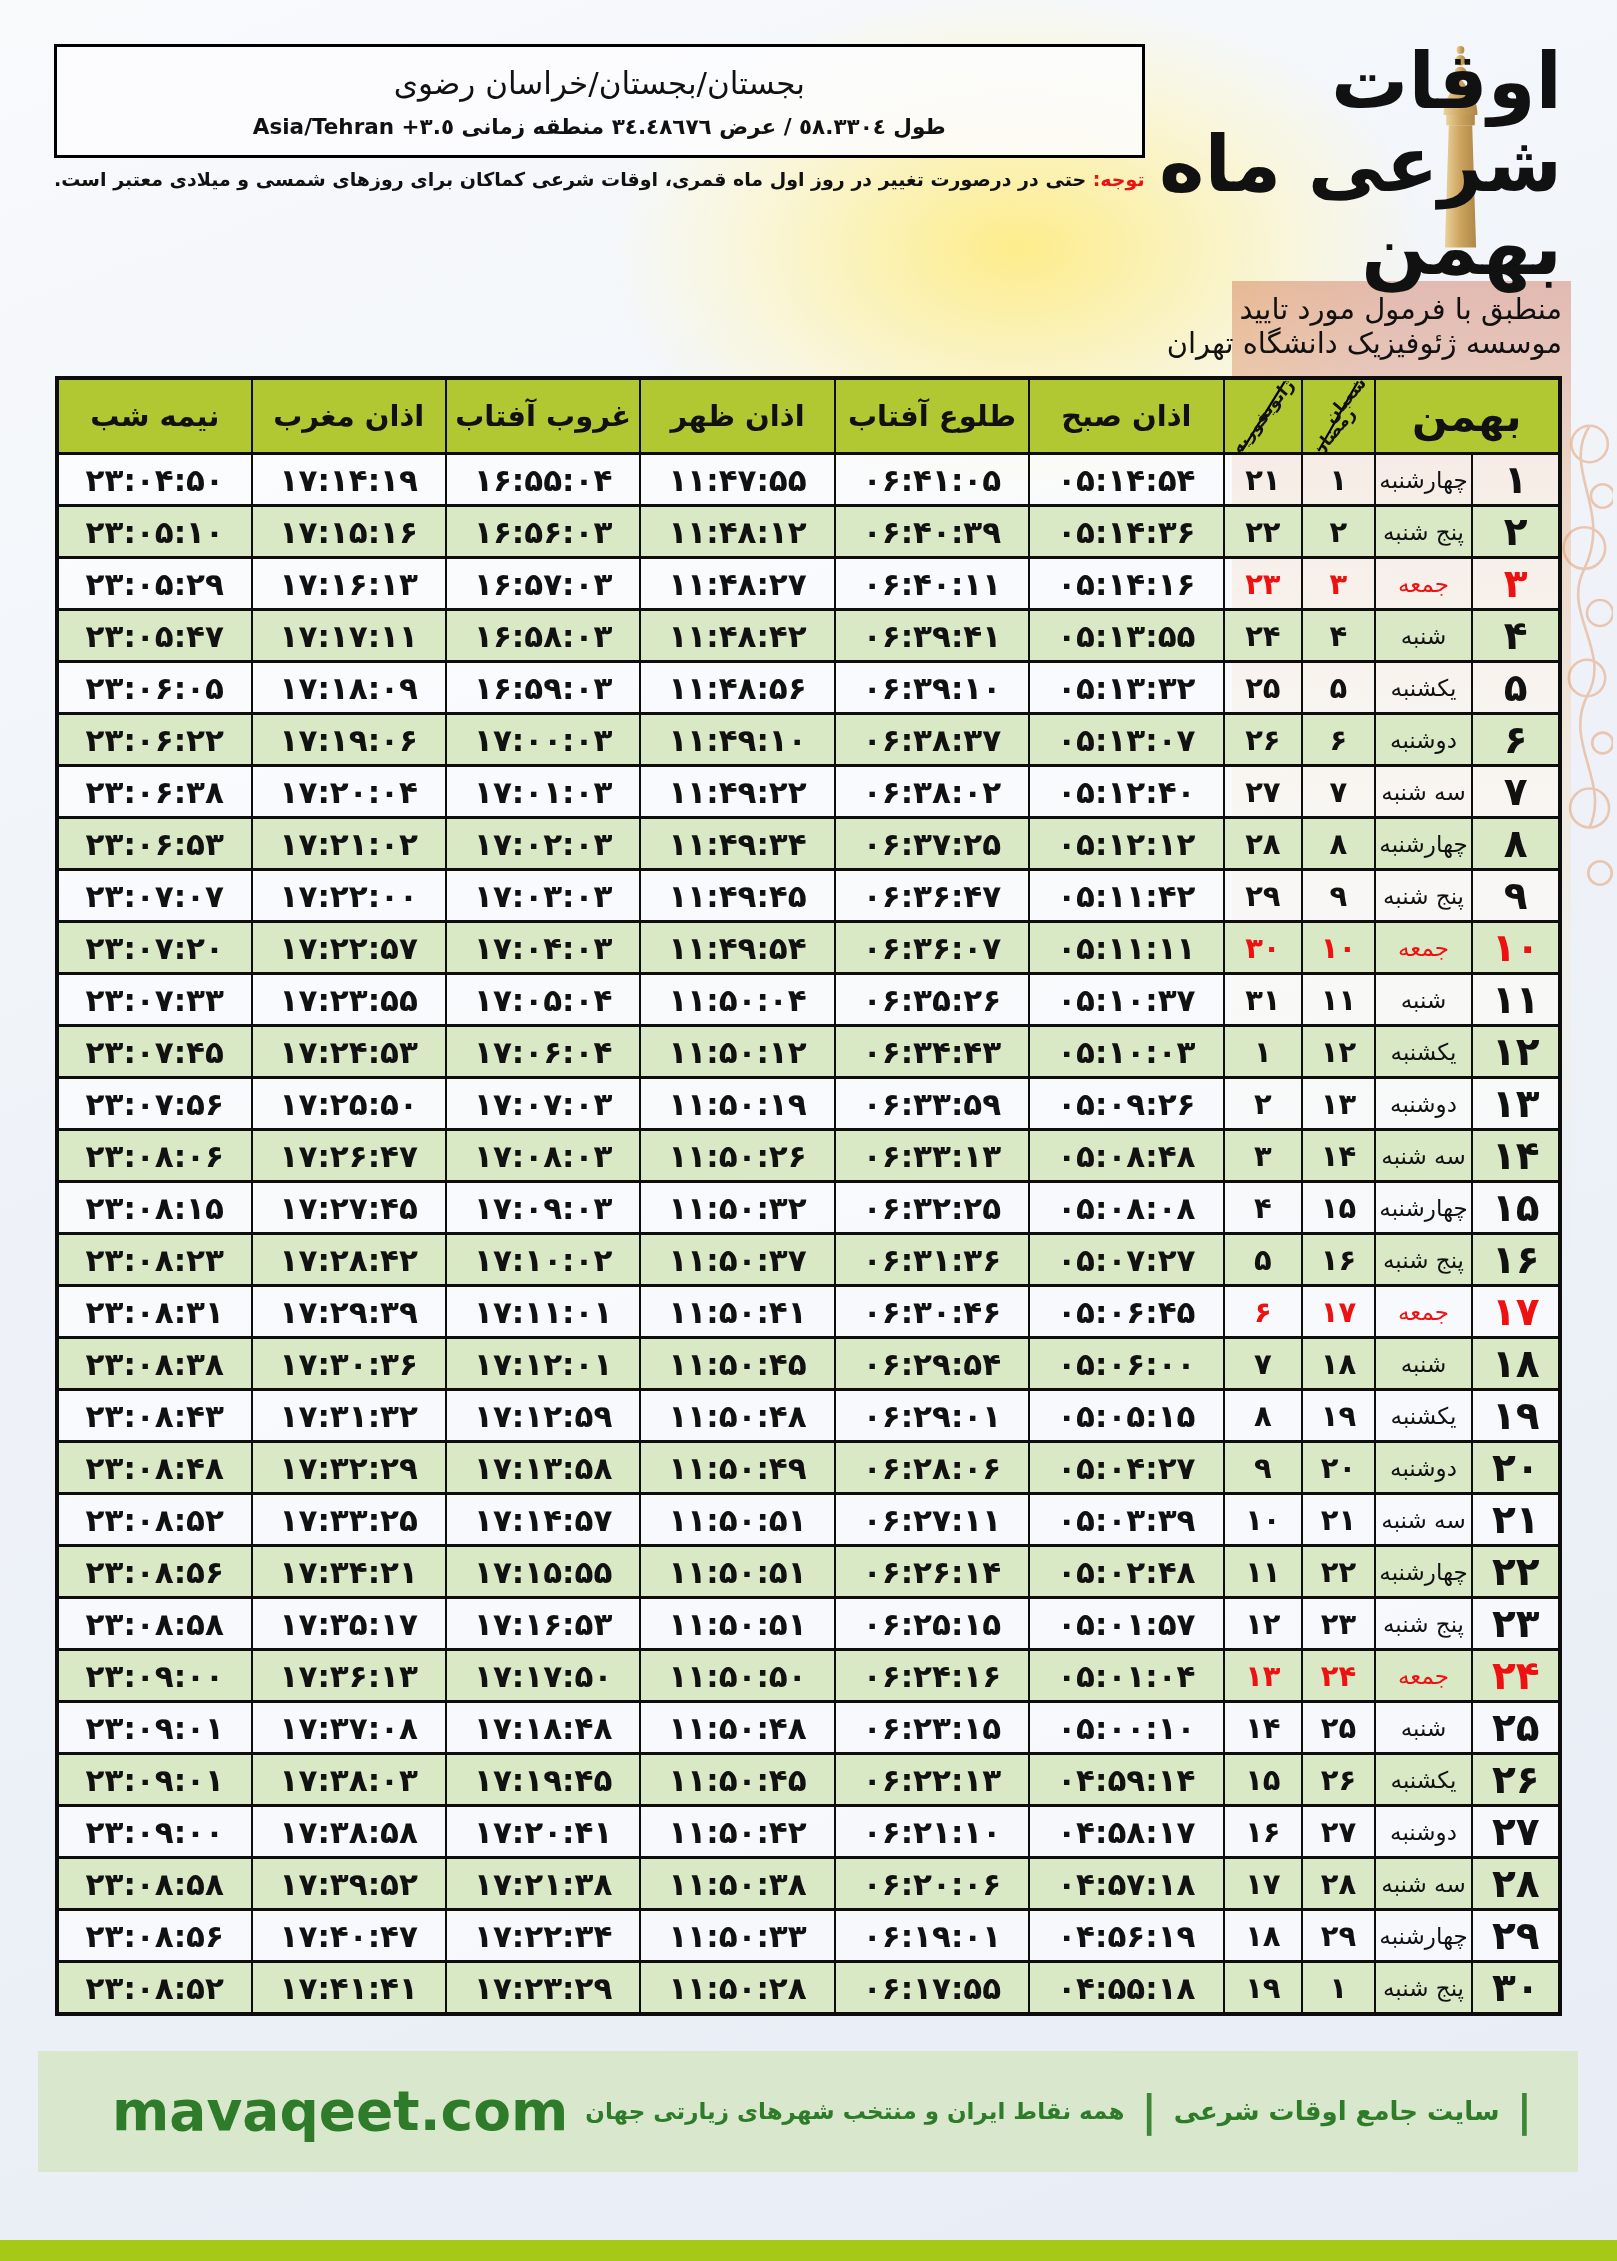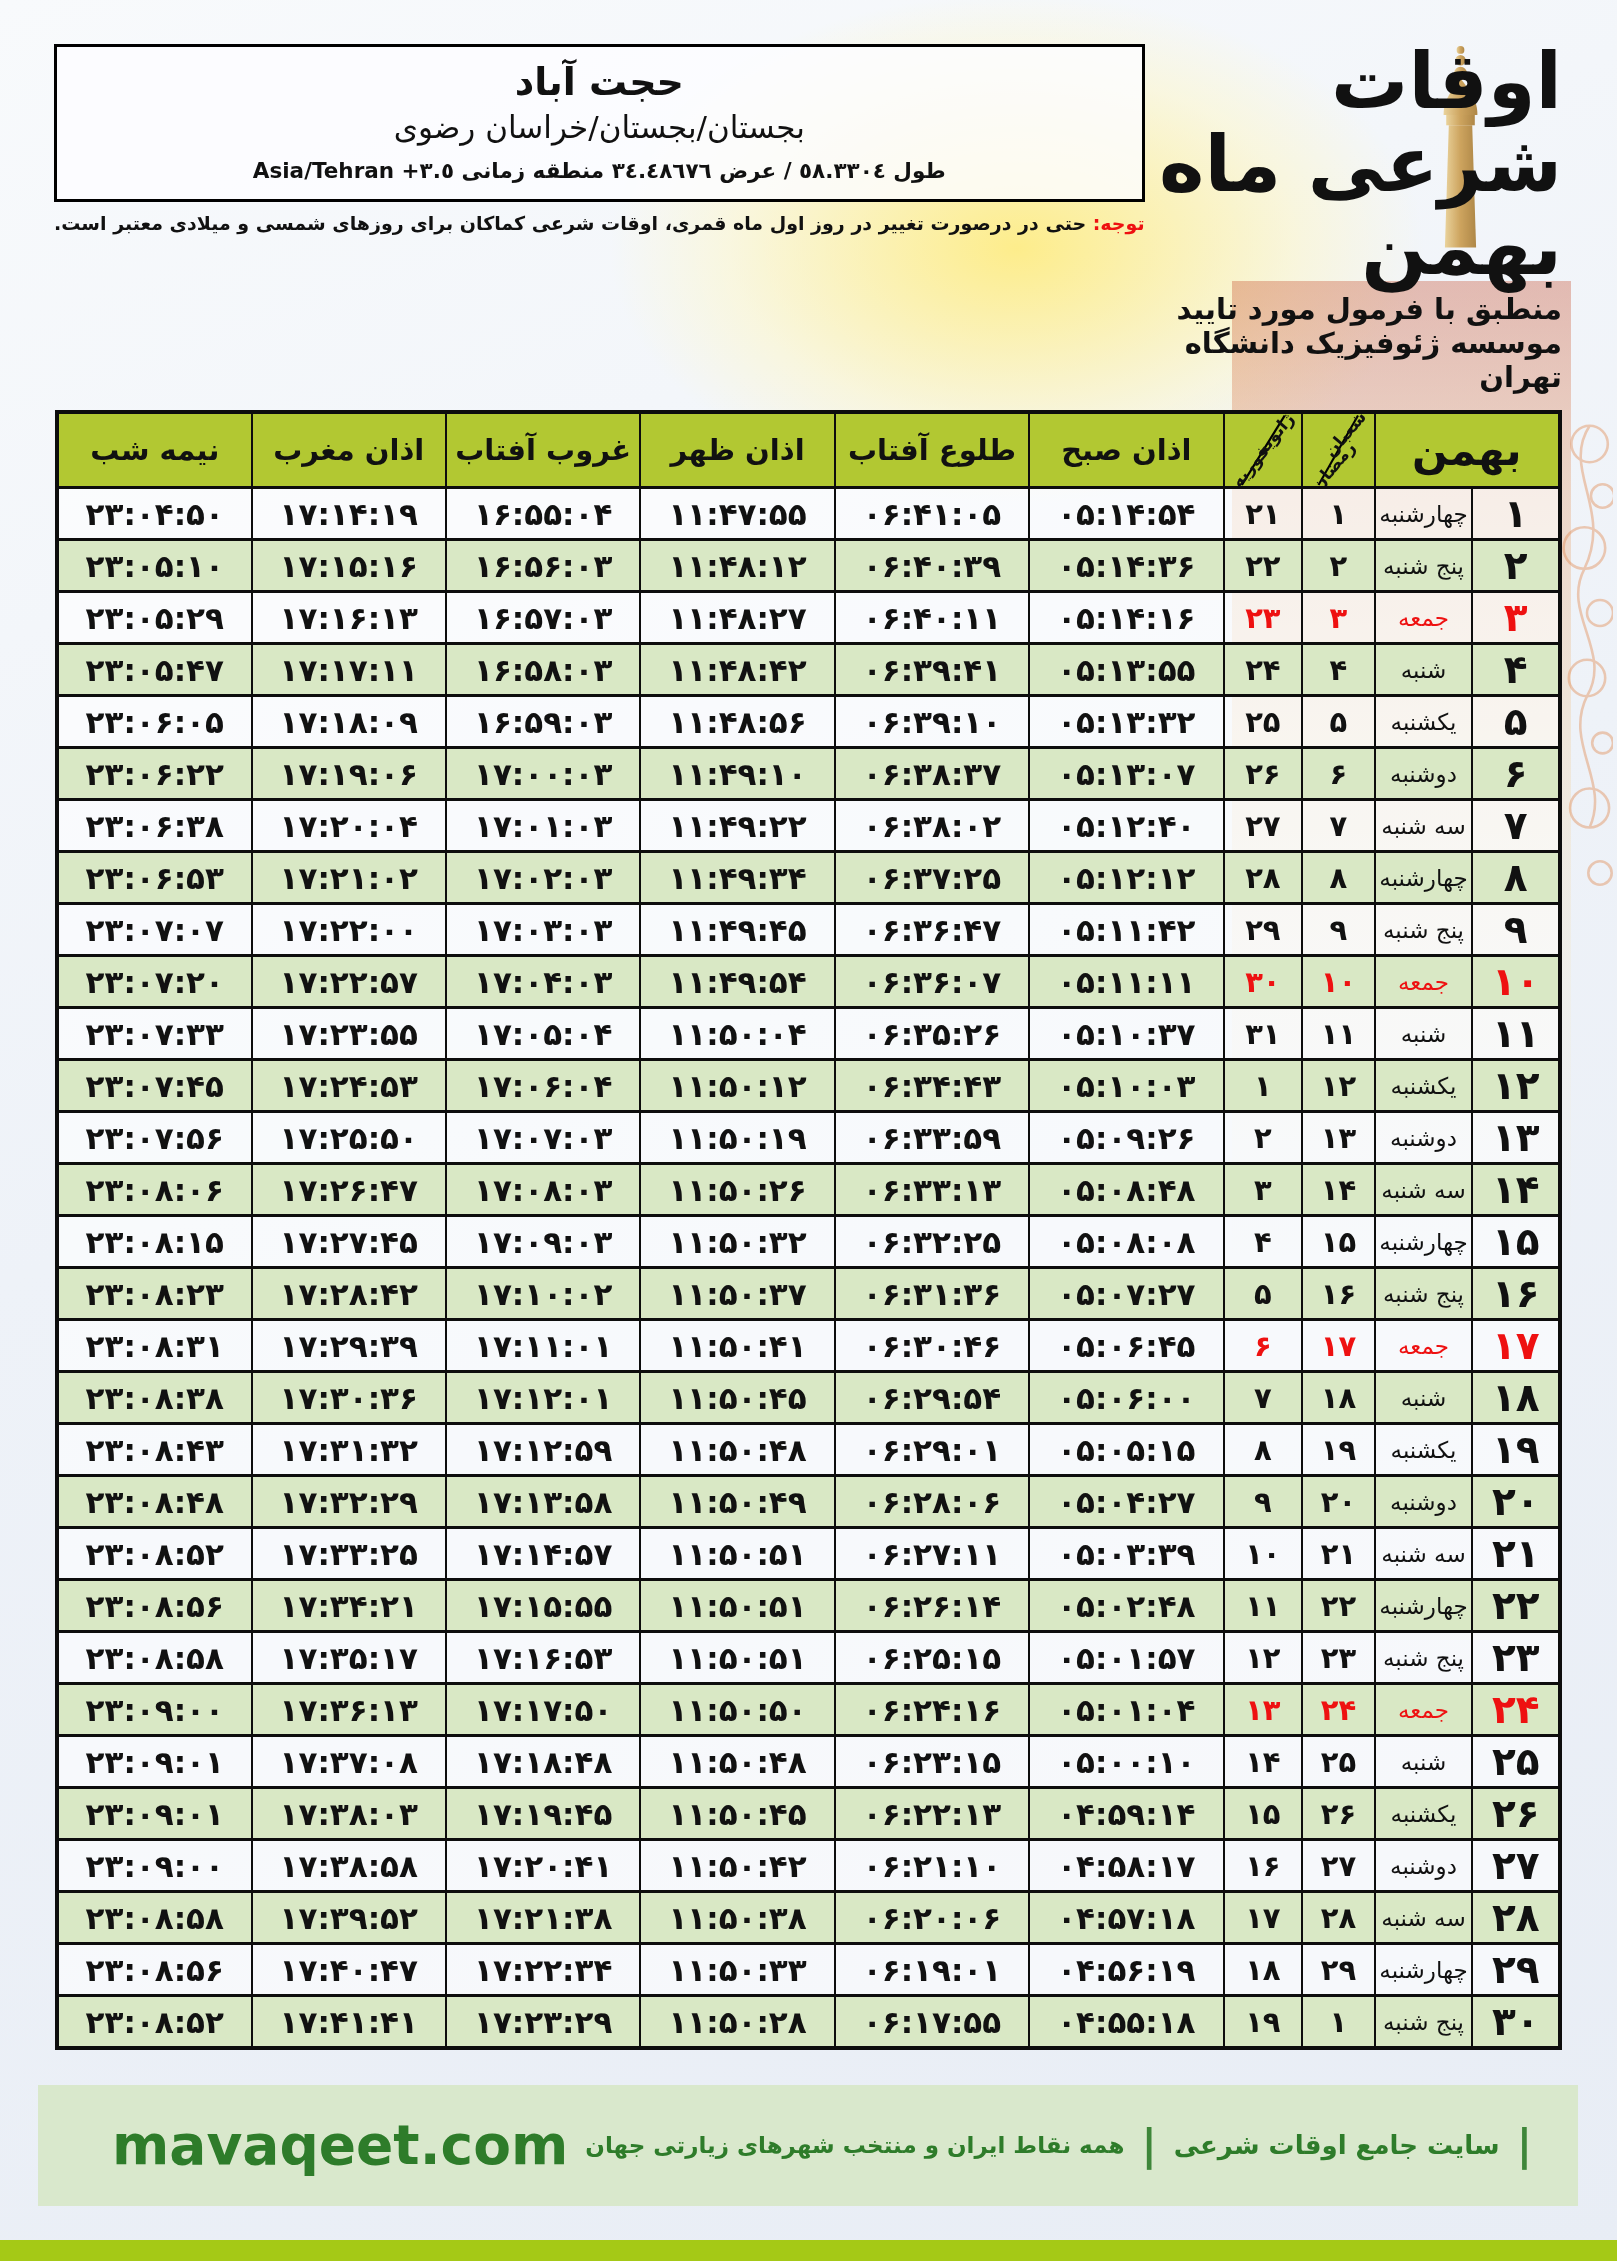--- a/index.html
+++ b/index.html
@@ -27,21 +27,21 @@
     background:radial-gradient(closest-side,rgba(255,235,120,.85),rgba(255,246,190,.45) 55%,rgba(255,250,220,0) 78%);}
   .bg-warm-strip{right:46px;top:281px;width:339px;height:979px;
     background:linear-gradient(180deg,rgba(196,72,40,.34) 0%,rgba(226,130,60,.26) 22%,rgba(244,188,104,.20) 48%,rgba(250,225,150,.12) 72%,rgba(250,225,150,0) 100%);}
   .bg-minaret{right:111px;top:39px;opacity:.9}
   .bg-floral{right:3.9px;top:391px;opacity:.5}
   
   .top{position:relative;z-index:1;padding:40px 55px 0}
   .top-row{display:flex;gap:11.7px;align-items:flex-start}
   .title-block{width:834px;}
   .main-title{font-size:77px;font-weight:bold;line-height:1.08;letter-spacing:-0.7px}
-  .subtitle{font-size:29px;font-weight:bold;margin-top:2.6px}
+  .subtitle{font-size:29px;font-weight:normal;margin-top:2.6px}
   .era-line{font-size:26px;font-weight:bold;margin-top:13px}
   .loc-col{flex:1}
   .loc-box{border:3.3px solid #000;background:rgba(252,253,255,.82);text-align:center;padding:13px 7.8px 15.7px;margin-top:3.9px}
   .loc-name{font-size:38px;font-weight:bold}
   .loc-region{font-size:31px;font-weight:normal;margin-top:5px}
   .loc-coords{font-size:21.5px;font-weight:bold;margin-top:13px;white-space:nowrap}
   .notice{margin-top:10.4px;font-size:19px;font-weight:bold;white-space:nowrap;text-align:left}
   .notice .lbl{color:var(--accent-red)}
   
   table.times{
@@ -118,21 +118,20 @@
   </div>
 
   <header class="top">
     <div class="top-row">
       <div class="title-block">
         <h1 class="main-title">اوقات شرعی ماه بهمن</h1>
         <div class="subtitle">منطبق با فرمول مورد تایید موسسه ژئوفیزیک دانشگاه تهران</div>
       </div>
       <div class="loc-col">
         <div class="loc-box">
-          <div class="loc-name">حجت آباد</div>
           <div class="loc-region">بجستان/بجستان/خراسان رضوی</div>
           <div class="loc-coords">
             <span>طول ٥٨.٣٣٠٤ / عرض ٣٤.٤٨٦٧٦ منطقه زمانی</span>
             <bdi dir="ltr">Asia/Tehran +٣.٥</bdi>
           </div>
         </div>
         <div class="notice">
           <span class="lbl">توجه:</span><span> حتی در درصورت تغییر در روز اول ماه قمری، اوقات شرعی کماکان برای روزهای شمسی و میلادی معتبر است.</span>
         </div>
       </div>

